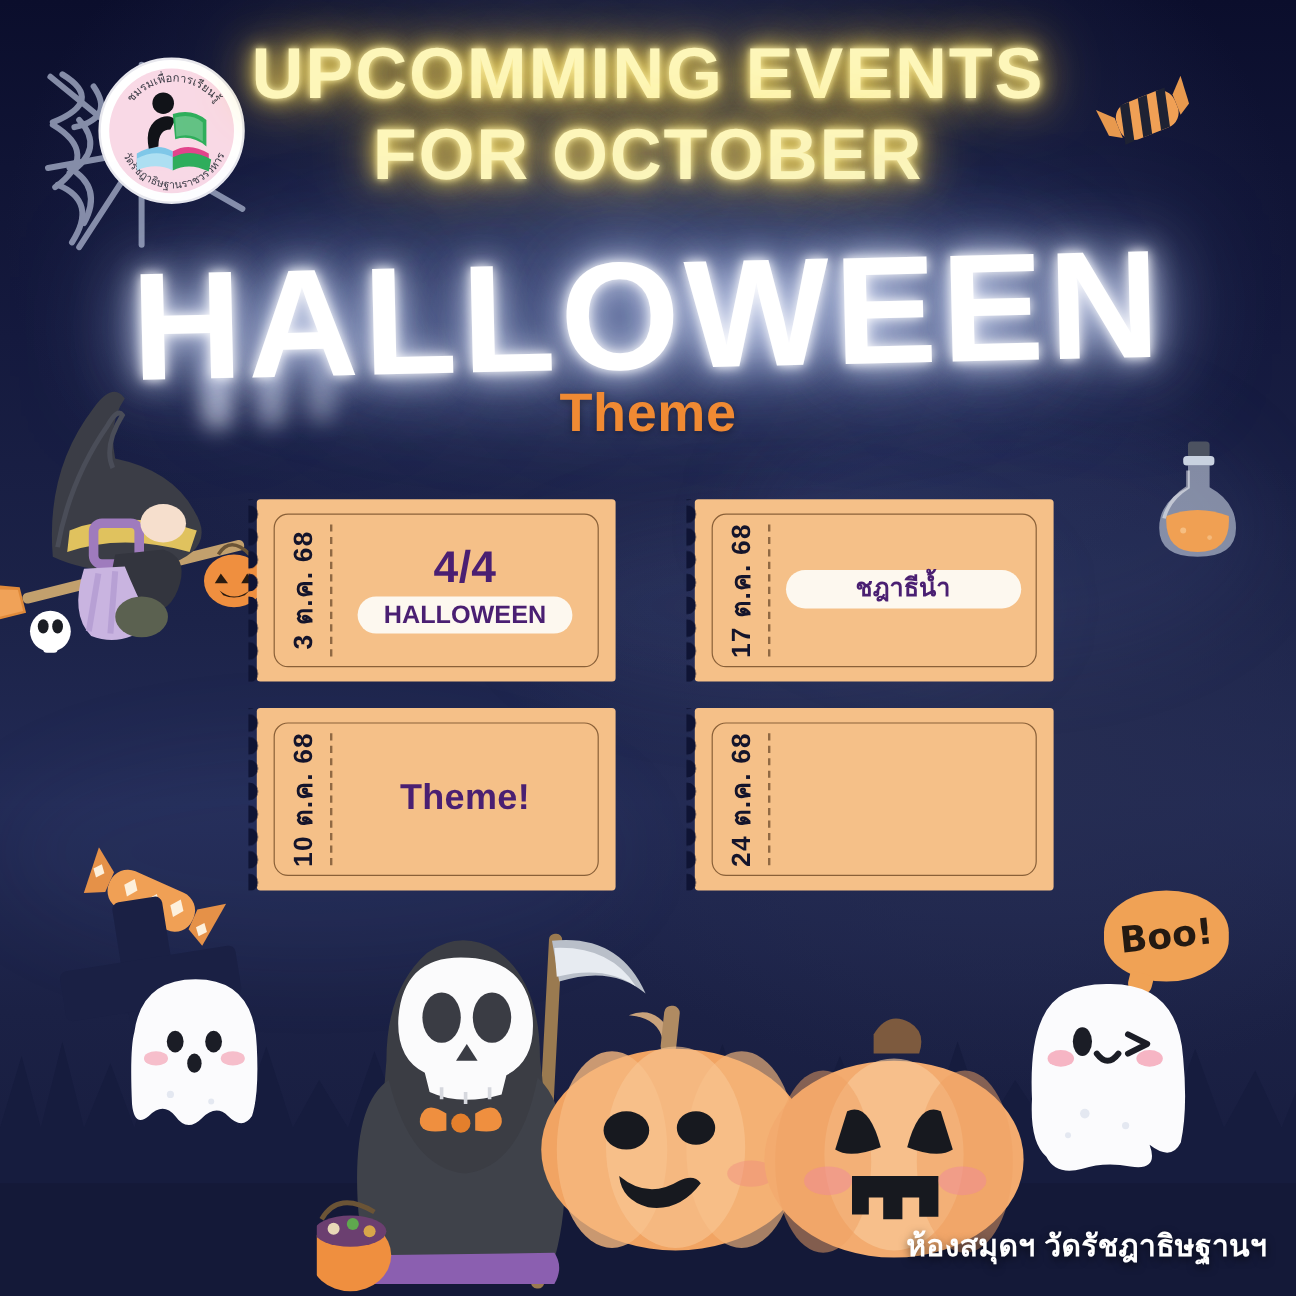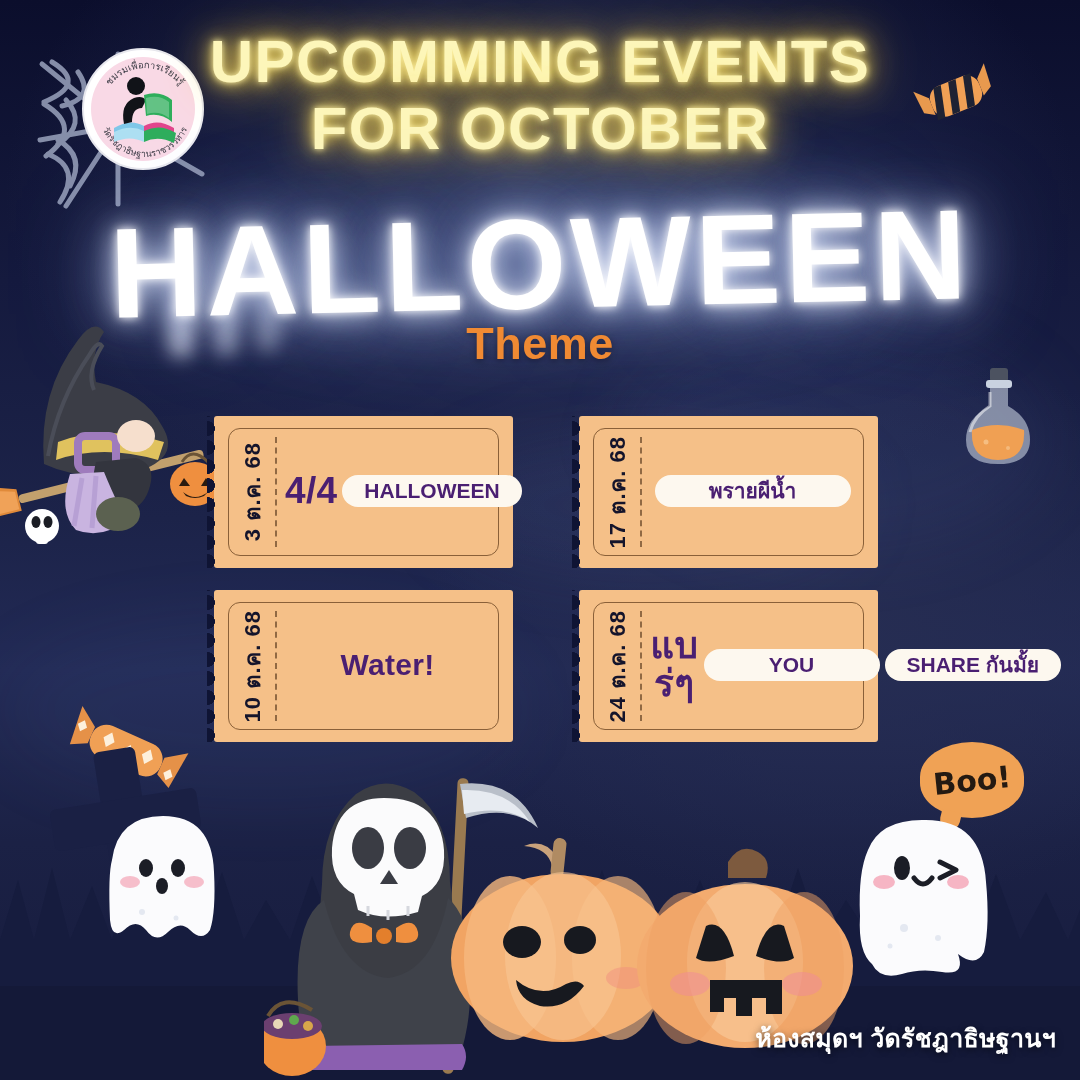--- a/index.html
+++ b/index.html
@@ -74,21 +74,21 @@
     border:1.6px solid #8a6038;border-radius:12px;
     display:flex;align-items:stretch;
   }
   .tdate-col{width:46px;display:flex;align-items:center;justify-content:center;flex:none;}
   .tdate{
     writing-mode:vertical-rl;transform:rotate(180deg);
     font-size:22px;font-weight:bold;color:#14142b;letter-spacing:1px;white-space:nowrap;
   }
   .perf{width:0;border-left:2px dashed #6f4d2c;margin:8px 0;opacity:.75;flex:none;}
   .tmain{
-    flex:1;display:flex;flex-direction:row;align-items:center;justify-content:center;
+    flex:1;display:flex;flex-direction:column;align-items:center;justify-content:center;
     padding:4px 8px 6px 8px;gap:5px;
   }
   .ttitle{
     font-size:32px;font-weight:bold;color:#4a1f72;line-height:1.02;text-align:center;
     letter-spacing:.3px;
   }
   .ttitle.sm{font-size:30px;}
   .ttitle.xl{font-size:37px;}
   .pill{
     background:#fdf8ef;border-radius:20px;padding:3px 22px;
@@ -374,58 +374,53 @@
       <div class="ticket">
         <div class="tbody"></div>
         <div class="edge edge-l"></div>
         <div class="edge edge-r"></div>
         <div class="tinner">
           <div class="tdate-col">
             <div class="tdate">17 ต.ค. 68</div>
           </div>
           <div class="perf"></div>
           <div class="tmain">
-            <div class="pill wide">พรายผีน้ำ</div>
+            <div class="pill wide">ชฎาธีน้ำ</div>
           </div>
         </div>
       </div>
 
     </div>
 
     <div class="trow">
 
       <div class="ticket">
         <div class="tbody"></div>
         <div class="edge edge-l"></div>
         <div class="edge edge-r"></div>
         <div class="tinner">
           <div class="tdate-col">
             <div class="tdate">10 ต.ค. 68</div>
           </div>
           <div class="perf"></div>
           <div class="tmain">
-            <div class="ttitle sm">Water!</div>
+            <div class="ttitle sm">Theme!</div>
           </div>
         </div>
       </div>
 
       <div class="ticket">
         <div class="tbody"></div>
         <div class="edge edge-l"></div>
         <div class="edge edge-r"></div>
         <div class="tinner">
           <div class="tdate-col">
             <div class="tdate">24 ต.ค. 68</div>
           </div>
           <div class="perf"></div>
-          <div class="tmain">
-            <div class="ttitle xl">แบร่ๆ</div>
-            <div class="pill">YOU</div>
-            <div class="pill">SHARE กันมั้ย</div>
-          </div>
         </div>
       </div>
 
     </div>
   </div>
 
   <div class="footer">ห้องสมุดฯ วัดรัชฎาธิษฐานฯ</div>
 
 </div>
 

